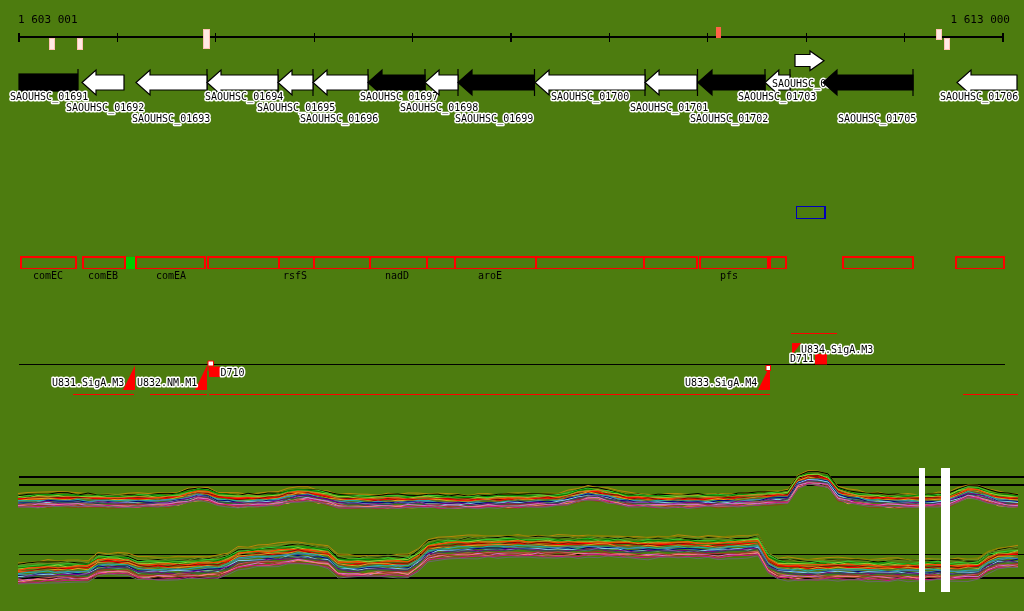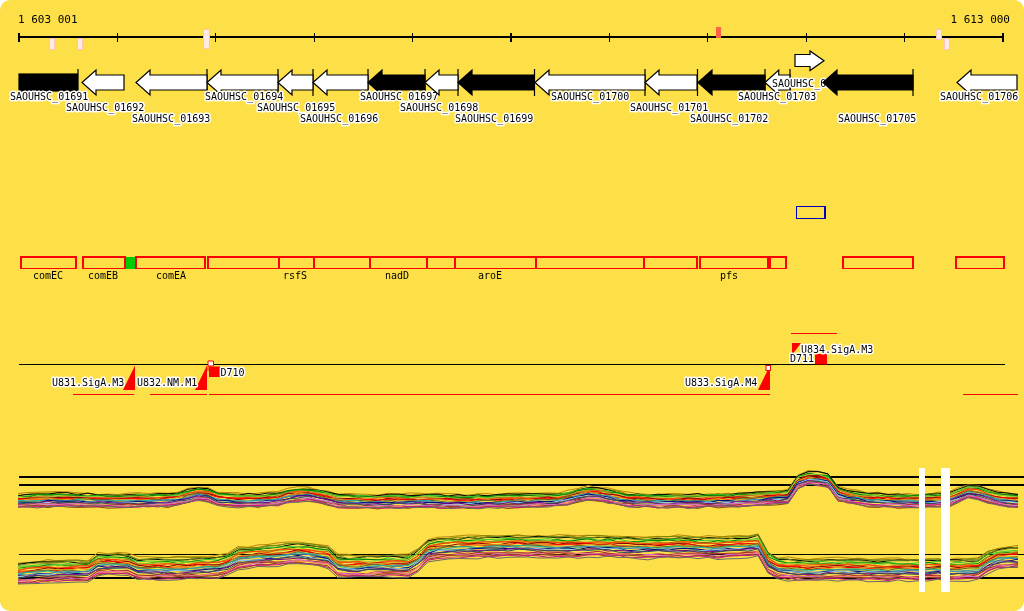--- a/index.html
+++ b/index.html
@@ -1,17 +1,17 @@
 <!DOCTYPE html>
 <html><head>
 <meta charset="utf-8">
 <style>
   html,body{margin:0;padding:0;background:#fff;}
-  .stage{position:relative;width:1024px;height:611px;background:#fde047;overflow:hidden;
-         font-family:"DejaVu Sans Mono","Liberation Mono",monospace;border-radius:10px;}
+  .stage{position:relative;width:1024px;height:611px;background:#4d7c0f;overflow:hidden;
+         font-family:"DejaVu Sans Mono","Liberation Mono",monospace;}
   svg{position:absolute;left:0;top:0;}
   text{font-family:"DejaVu Sans Mono","Liberation Mono",monospace;fill:#000;}
   .halo{paint-order:stroke;stroke:#ffffff;stroke-width:3px;stroke-linejoin:round;}
 </style>
 </head>
 <body>
 
 <div class="stage">
   <svg id="gb" width="1024" height="611" viewBox="0 0 1024 611">
       <g shape-rendering="crispEdges">

